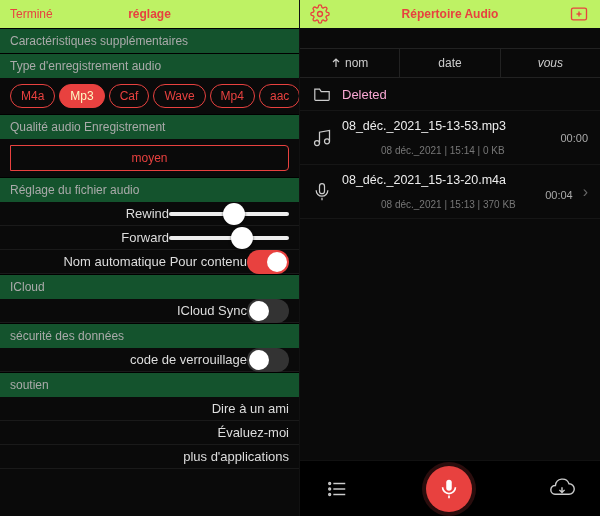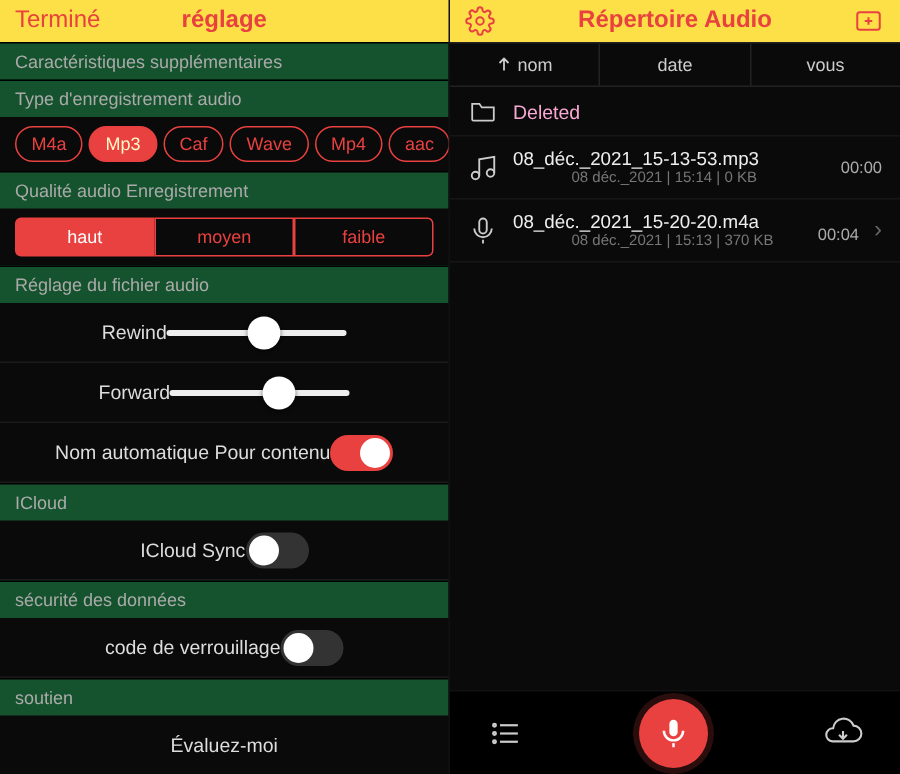--- a/index.html
+++ b/index.html
@@ -9,54 +9,54 @@
     background: #000;
     font-family: -apple-system, Helvetica, Arial, sans-serif;
     font-size: 13px;
     color: #ccc;
     overflow: hidden;
     display: flex;
   }
   .panel { width: 300px; height: 516px; background: #0a0a0a; position: relative; }
   .panel.left { border-right: 1px solid #111; }
   
-  .hdr { height: 28px; display: flex; align-items: center; justify-content: space-between; padding: 0 10px; background: #fde047; color: #e8413f; font-size: 16px; }
+  .hdr { height: 28px; display: flex; align-items: center; justify-content: space-between; padding: 0 10px; background: #bef264; color: #e8413f; font-size: 12px; }
   .hdr .title { font-weight: 600; position: absolute; left: 0; right: 0; text-align: center; pointer-events: none; }
   .hdr .side { color: #e8413f; cursor: pointer; z-index:1; }
   
   .section { background: #14532d; color: #aaa; font-size: 12px; padding: 5px 10px; border-top:1px solid #000; }
   
-  .row { height: 40px; display: flex; align-items: center; padding: 0 10px; border-bottom: 1px solid #1a1a1a; color: #ddd; font-size: 13px; justify-content: center; }
+  .row { height: 24px; display: flex; align-items: center; padding: 0 10px; border-bottom: 1px solid #1a1a1a; color: #ddd; font-size: 13px; justify-content: flex-end; }
   
   .segwrap { display:flex; gap:4px; padding:6px 10px; }
   .seg { flex:0 0 auto; padding:4px 10px; border:1px solid #e8413f; border-radius:12px; color:#e8413f; font-size:12px; cursor:pointer; }
   .seg.active { background:#e8413f; color:#fef9c3; }
   
   .qualwrap { display:flex; padding:6px 10px; gap:0; }
   .qual { flex:1; text-align:center; padding:5px 0; border:1px solid #e8413f; color:#e8413f; font-size:12px; cursor:pointer; }
   .qual:first-child{ border-radius:4px 0 0 4px;}
   .qual:last-child{ border-radius:0 4px 4px 0;}
   .qual.active { background:#e8413f; color:#fff; }
   
   .slider { position:relative; width:120px; height:4px; background:#eee; border-radius:2px; }
   .slider .knob { position:absolute; top:-9px; width:22px; height:22px; border-radius:50%; background:#fff; box-shadow:0 1px 3px rgba(0,0,0,.6); }
   
   .switch { width:42px; height:24px; border-radius:12px; background:#333; position:relative; cursor:pointer; }
   .switch .dot { position:absolute; width:20px; height:20px; border-radius:50%; background:#fff; top:2px; left:2px; transition:.2s; }
   .switch.on { background:#e8413f; }
   .switch.on .dot { left:20px; }
   .switch.off .dot { left:2px; }
   
-  .sortbar { display:flex; height:30px; border-top:1px solid #222; border-bottom:1px solid #222; }
+  .sortbar { display:flex; height:30px; border-top:1px solid #222; border-bottom:1px solid #222;margin-top:20px; }
   .sortcell { flex:1; display:flex; align-items:center; justify-content:center; color:#ccc; font-size:12px; border-right:1px solid #222; cursor:pointer; gap:4px; }
-  .sortcell:last-child{border-right:none;}
+  .sortcell:last-child{border-right:none;font-style:italic;}
   .folder-row, .file-row { display:flex; align-items:center; padding:8px 12px; border-bottom:1px solid #161616; gap:10px; }
   .file-row { justify-content:space-between; }
   .file-main { display:flex; align-items:center; gap:10px; overflow:hidden; }
-  .file-text { display:flex; flex-direction:column; overflow:hidden; }
+  .file-text { display:flex; flex-direction:column; overflow:hidden;gap:12px; }
   .file-name { color:#eee; font-size:12.5px; white-space:nowrap; overflow:hidden; text-overflow:ellipsis; }
   .file-meta { color:#777; font-size:10px;padding-left:39px; }
   .file-time { color:#aaa; font-size:11px; }
   .chev { color:#666; font-size:16px; padding-left:4px;}
   .bottombar { position:absolute; bottom:0; left:0; right:0; height:56px; background:#000; display:flex; align-items:center; justify-content:space-between; padding:0 24px; border-top:1px solid #111;}
   .recbtn { width:46px; height:46px; border-radius:50%; background:#e8413f; display:flex; align-items:center; justify-content:center; box-shadow:0 0 0 4px #2a0d0d; cursor:pointer; }
   svg { display:block; }
   .scrollarea { height: calc(516px - 28px); overflow:hidden; }
 </style>
 </head>
@@ -74,23 +74,21 @@
     <div class="segwrap">
       <div class="seg">M4a</div>
       <div class="seg active">Mp3</div>
       <div class="seg">Caf</div>
       <div class="seg">Wave</div>
       <div class="seg">Mp4</div>
       <div class="seg">aac</div>
     </div>
     <div class="section">Qualité audio Enregistrement</div>
     <div class="qualwrap">
-      <div class="qual active">haut</div>
       <div class="qual">moyen</div>
-      <div class="qual">faible</div>
     </div>
     <div class="section">Réglage du fichier audio</div>
     <div class="row">
       <span>Rewind</span>
       <div class="slider">
           <div class="knob" style="left:54px"></div>
         </div>
     </div>
     <div class="row">
       <span>Forward</span>
@@ -112,20 +110,23 @@
         </div>
     </div>
     <div class="section">sécurité des données</div>
     <div class="row">
       <span>code de verrouillage</span>
       <div class="switch off">
           <div class="dot"></div>
         </div>
     </div>
     <div class="section">soutien</div>
+    <div class="row">
+        <span>Dire à un ami</span>
+      </div>
     <div class="row">
         <span>Évaluez-moi</span>
       </div>
     <div class="row">
         <span>plus d'applications</span>
       </div>
 
   </div>
 </div>
 
@@ -184,21 +185,21 @@
     <span class="file-time">00:00</span>
   </div>
 
   <div class="file-row">
     <div class="file-main">
       <svg width="20" height="20" viewBox="0 0 24 24" fill="none" stroke="#ccc" stroke-width="1.5">
           <rect x="9" y="2" width="6" height="12" rx="3"></rect>
           <path d="M5 10a7 7 0 0 0 14 0M12 19v3"></path>
         </svg>
       <div class="file-text">
-        <span class="file-name">08_déc._2021_15-20-20.m4a</span>
+        <span class="file-name">08_déc._2021_15-13-20.m4a</span>
         <span class="file-meta">08 déc._2021 | 15:13 | 370 KB</span>
       </div>
     </div>
     <div style="display:flex;align-items:flex-end;gap:6px">
       <span class="file-time">00:04</span>
       <span class="chev">›</span>
     </div>
   </div>
 
   <div class="bottombar">

